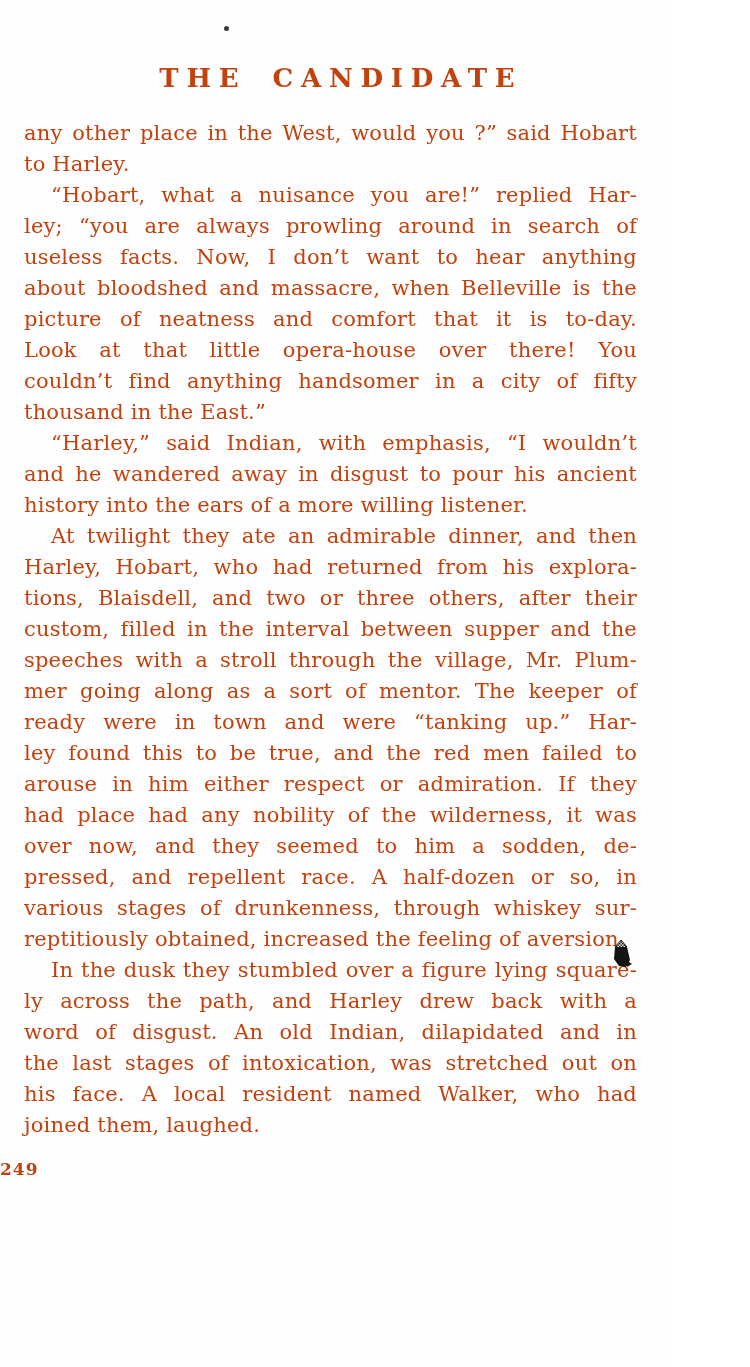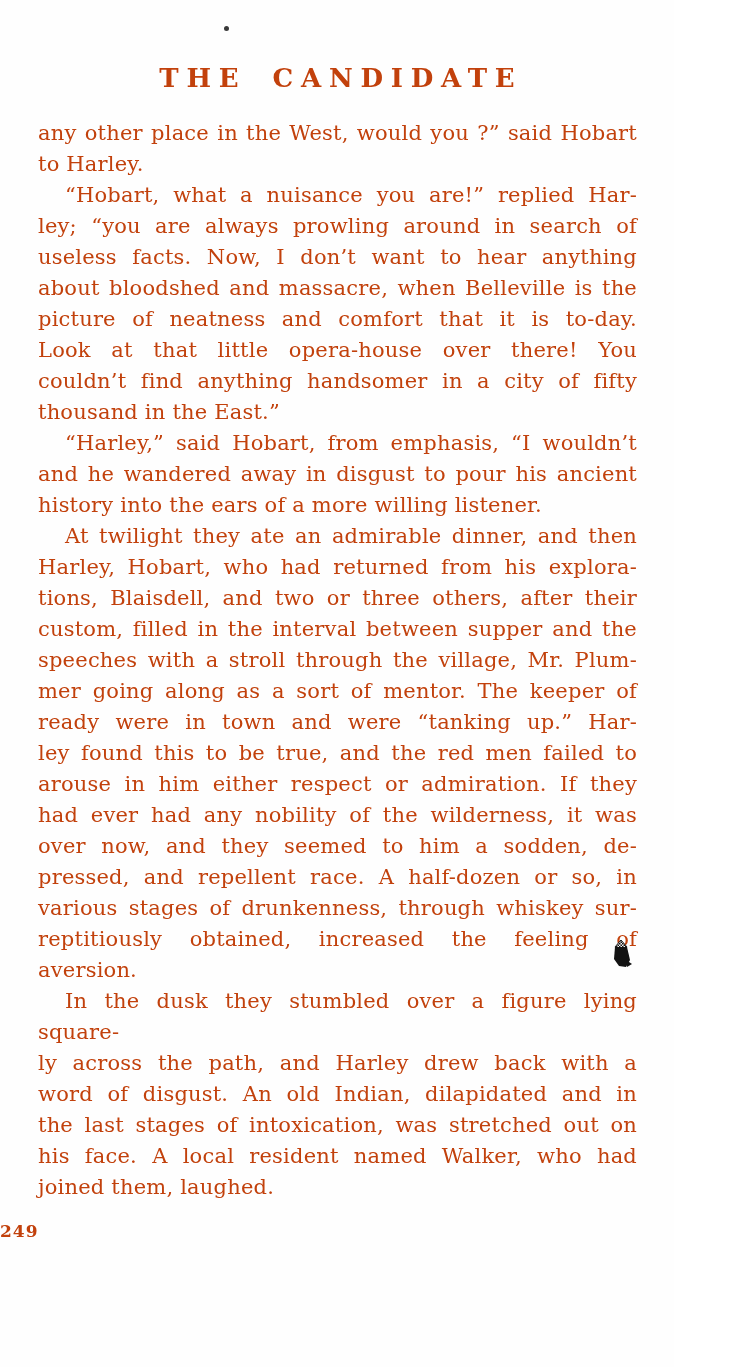--- a/index.html
+++ b/index.html
@@ -19,21 +19,21 @@
     text-align: center;
     font-size: 26px;
     font-weight: bold;
     letter-spacing: 0.30em;
     word-spacing: 0.35em;
     text-indent: 0.30em; 
     white-space: nowrap;
   }
   .body-text {
     margin-top: 24px;
-    padding-left: 38px;
+    padding-left: 24px;
     padding-right: 37px;
     font-size: 21px;
     line-height: 31px;
     letter-spacing: 0.2px;
   }
   .line {
     text-align: justify;
     text-align-last: justify;
     white-space: normal;
   }
@@ -78,33 +78,33 @@
       <div class="line">any other place in the West, would you ?” said Hobart</div>
       <div class="line last">to Harley.</div>
       <div class="line indent">“Hobart, what a nuisance you are!” replied Har-</div>
       <div class="line">ley; “you are always prowling around in search of</div>
       <div class="line">useless facts.  Now, I don’t want to hear anything</div>
       <div class="line">about bloodshed and massacre, when Belleville is the</div>
       <div class="line">picture of neatness and comfort that it is to-day.</div>
       <div class="line">Look at that little opera-house over there!  You</div>
       <div class="line">couldn’t find anything handsomer in a city of fifty</div>
       <div class="line last">thousand in the East.”</div>
-      <div class="line indent">“Harley,” said Hobart, from emphasis, “I wouldn’t</div>
+      <div class="line indent">“Harley,” said Indian, with emphasis, “I wouldn’t</div>
       <div class="line">and he wandered away in disgust to pour his ancient</div>
       <div class="line last">history into the ears of a more willing listener.</div>
       <div class="line indent">At twilight they ate an admirable dinner, and then</div>
       <div class="line">Harley, Hobart, who had returned from his explora-</div>
       <div class="line">tions, Blaisdell, and two or three others, after their</div>
       <div class="line">custom, filled in the interval between supper and the</div>
       <div class="line">speeches with a stroll through the village, Mr. Plum-</div>
       <div class="line">mer going along as a sort of mentor.  The keeper of</div>
       <div class="line">ready were in town and were “tanking up.”  Har-</div>
       <div class="line">ley found this to be true, and the red men failed to</div>
       <div class="line">arouse in him either respect or admiration.  If they</div>
-      <div class="line">had ever had any nobility of the wilderness, it was</div>
+      <div class="line">had place had any nobility of the wilderness, it was</div>
       <div class="line">over now, and they seemed to him a sodden, de-</div>
       <div class="line">pressed, and repellent race.  A half-dozen or so, in</div>
       <div class="line">various stages of drunkenness, through whiskey sur-</div>
       <div class="line last">reptitiously obtained, increased the feeling of aversion.</div>
       <div class="line indent">In the dusk they stumbled over a figure lying square-</div>
       <div class="line">ly across the path, and Harley drew back with a</div>
       <div class="line">word of disgust.  An old Indian, dilapidated and in</div>
       <div class="line">the last stages of intoxication, was stretched out on</div>
       <div class="line">his face.  A local resident named Walker, who had</div>
       <div class="line last">joined them, laughed.</div>

